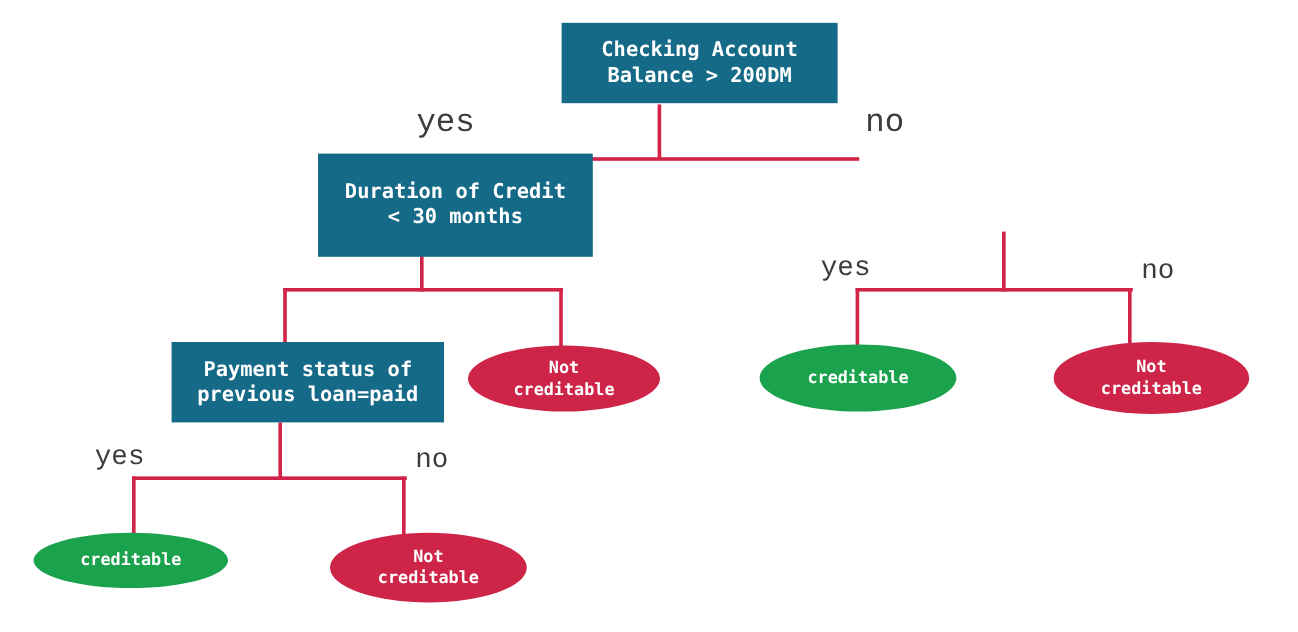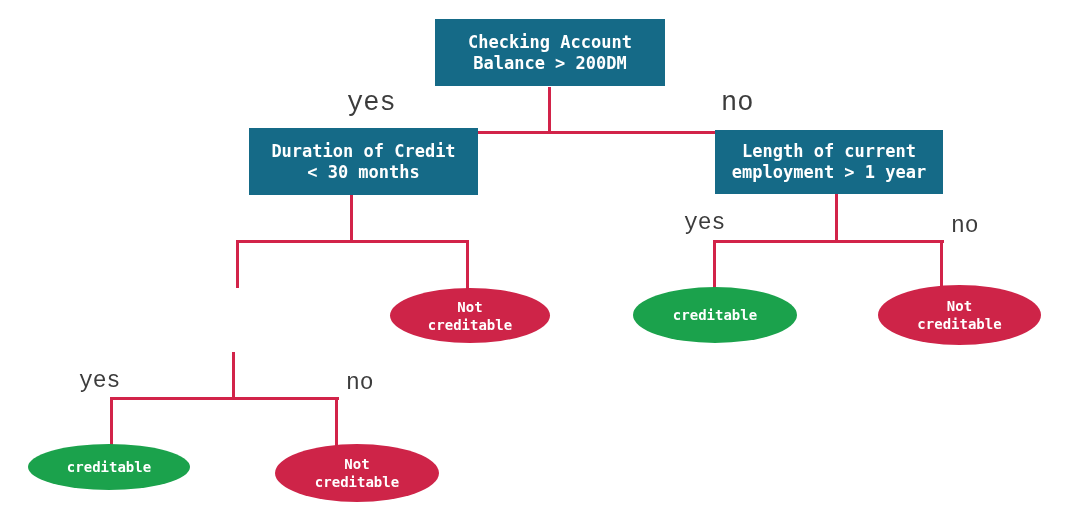--- a/index.html
+++ b/index.html
@@ -27,21 +27,21 @@
   .node{
     position:absolute;
     display:flex;align-items:center;justify-content:center;
     text-align:center;
     color:var(--node-text,#fff);
     font-family:"DejaVu Sans Mono", monospace;
     font-weight:bold;
   }
   .node.box{
     background:var(--decision-node,#156A87);
-    font-size:17px;line-height:21px;
+    font-size:17px;line-height:21px;margin-left:33px;
   }
   .node.ellipse{
     border-radius:50%;
     font-size:14px;line-height:18px;
   }
   .node.ellipse.negative{background:var(--negative-leaf,#CE2448);}
   .node.ellipse.positive{background:var(--positive-leaf,#1BA24C);}
   .node-text{white-space:pre-line;}
   
   .edge-label{
@@ -79,27 +79,27 @@
   <div class="edge-label lg" style="left:721px;top:90px">no</div>
   <div class="edge-label" style="left:684px;top:212px">yes</div>
   <div class="edge-label" style="left:951px;top:215px">no</div>
   <div class="edge-label" style="left:79px;top:370px">yes</div>
   <div class="edge-label" style="left:346px;top:372px">no</div>
 
   <div class="node box" style="left:435px;top:19px;width:230px;height:67px">
     <span class="node-text">Checking Account
 Balance &gt; 200DM</span>
   </div>
-  <div class="node box" style="left:249px;top:128px;width:229px;height:67px">
+  <div class="node box" style="left:232px;top:128px;width:229px;height:86px">
     <span class="node-text">Duration of Credit
 &lt; 30 months</span>
   </div>
-  <div class="node box" style="left:715px;top:130px;width:228px;height:64px">
-    <span class="node-text">Length of current
-employment &gt; 1 year</span>
+  <div class="node box" style="left:110px;top:285px;width:227px;height:67px">
+    <span class="node-text">Payment status of
+previous loan=paid</span>
   </div>
 
   <div class="node ellipse negative" style="left:390px;top:288px;width:160px;height:55px">
     <span class="node-text">Not
 creditable</span>
   </div>
   <div class="node ellipse positive" style="left:28px;top:444px;width:162px;height:46px">
     <span class="node-text">creditable</span>
   </div>
   <div class="node ellipse negative" style="left:275px;top:444px;width:164px;height:58px">

